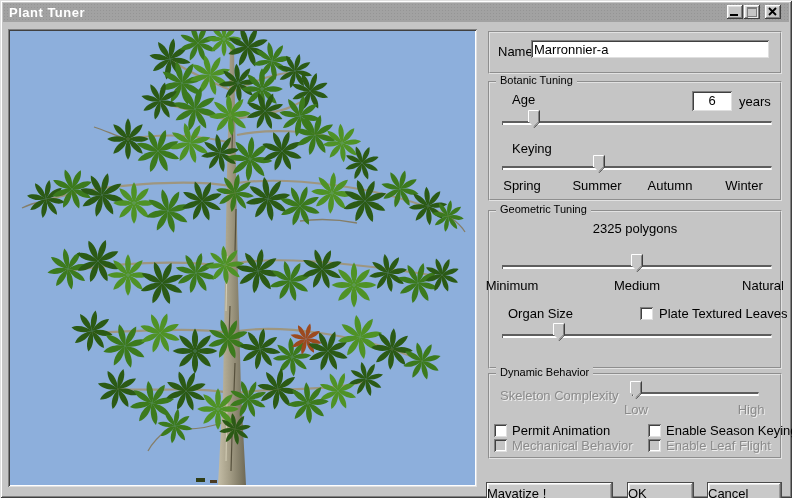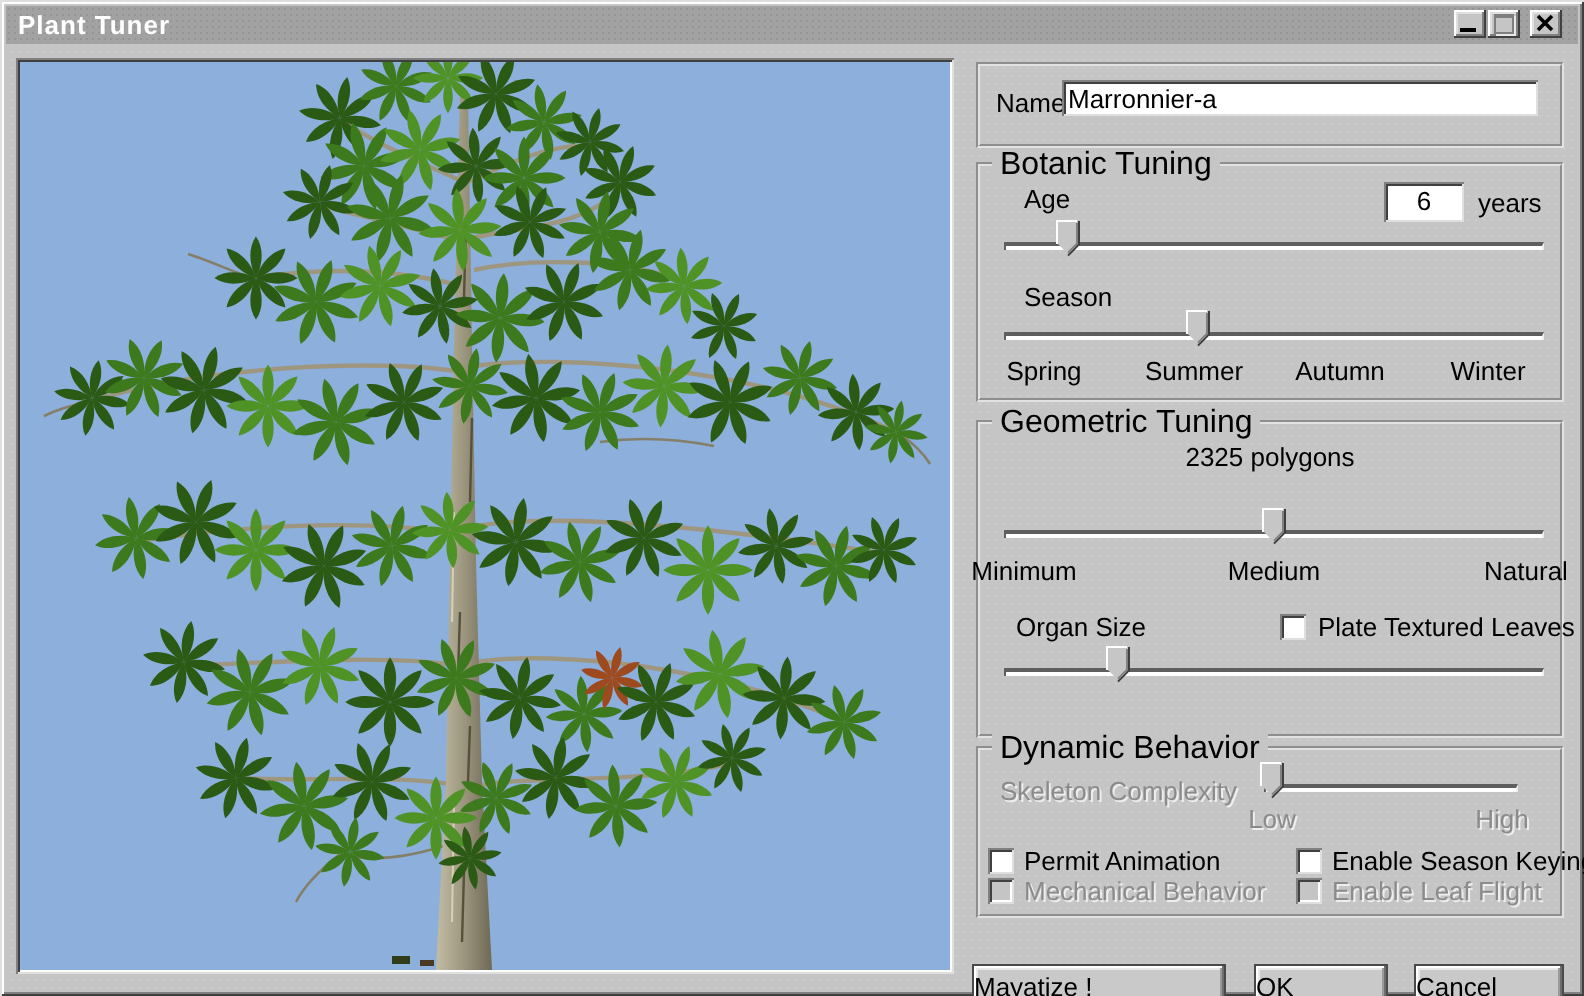--- a/index.html
+++ b/index.html
@@ -31,21 +31,21 @@
     box-shadow:inset 1px 1px 0 #808080, inset -1px -1px 0 #dfdfdf,
                inset 2px 2px 0 #404040, inset -2px -2px 0 #fff;
   }
   .btn{
     background:#c9c9c9;border:1px solid #4a4a4a;
     box-shadow:inset -1px -1px 0 #6e6e6e, inset 1px 1px 0 #fff,
                inset -2px -2px 0 #9a9a9a, inset 2px 2px 0 #e9e9e9;
     font-size:13px;line-height:22px;cursor:default;margin-top:21px;
   }
   .groupbox{border:2px groove #e2e2e2;}
-  .grouptitle{position:absolute;top:-9px;left:6px;background:#c5c5c5;padding:0 4px;font-size:16px;}
+  .grouptitle{position:absolute;top:-9px;left:6px;background:#c5c5c5;padding:0 4px;font-size:11px;}
   
   .slider{height:20px;}
   .channel{position:absolute;left:0;right:0;top:11px;height:4px;background:#fff;
            border-top:2px solid #5e5e5e;border-left:1px solid #5e5e5e;border-right:1px solid #efefef;box-sizing:border-box;}
   .thumb{position:absolute;top:0;}
   .tick{position:absolute;transform:translateX(-50%);white-space:nowrap;font-size:13px;}
   
   .cb{width:13px;height:13px;background:#fff;
       box-shadow:inset 1px 1px 0 #808080, inset -1px -1px 0 #dfdfdf,
                  inset 2px 2px 0 #404040, inset -2px -2px 0 #fff;}
@@ -219,21 +219,21 @@
     <span class="abs lab" style="left:249px;top:11px;">years</span>
     <div class="abs slider" style="left:12px;top:27px;width:270px;">
       <div class="channel"></div>
       <svg class="thumb" style="left:calc(12% - 6px);" width="12" height="19">
         <polygon points="1,1 11,1 11,12 6,17 1,12" fill="#c6c6c6"></polygon>
         <path d="M0.5,12 L0.5,0.5 L10.5,0.5" stroke="#fff" fill="none"></path>
         <path d="M11.5,0.5 L11.5,12.2 L6,17.8" stroke="#3f3f3f" fill="none"></path>
         <path d="M10.5,1.5 L10.5,11.8 L6,16.4" stroke="#818181" fill="none"></path>
       </svg>
     </div>
-    <span class="abs lab" style="left:22px;top:58px;">Season</span>
+    <span class="abs lab" style="left:22px;top:58px;">Keying</span>
     <div class="abs slider" style="left:12px;top:72px;width:270px;">
       <div class="channel"></div>
       <svg class="thumb" style="left:calc(36% - 6px);" width="12" height="19">
         <polygon points="1,1 11,1 11,12 6,17 1,12" fill="#c6c6c6"></polygon>
         <path d="M0.5,12 L0.5,0.5 L10.5,0.5" stroke="#fff" fill="none"></path>
         <path d="M11.5,0.5 L11.5,12.2 L6,17.8" stroke="#3f3f3f" fill="none"></path>
         <path d="M10.5,1.5 L10.5,11.8 L6,16.4" stroke="#818181" fill="none"></path>
       </svg>
     </div>
     <div class="abs" style="left:12px;top:95px;width:270px;height:15px;">

